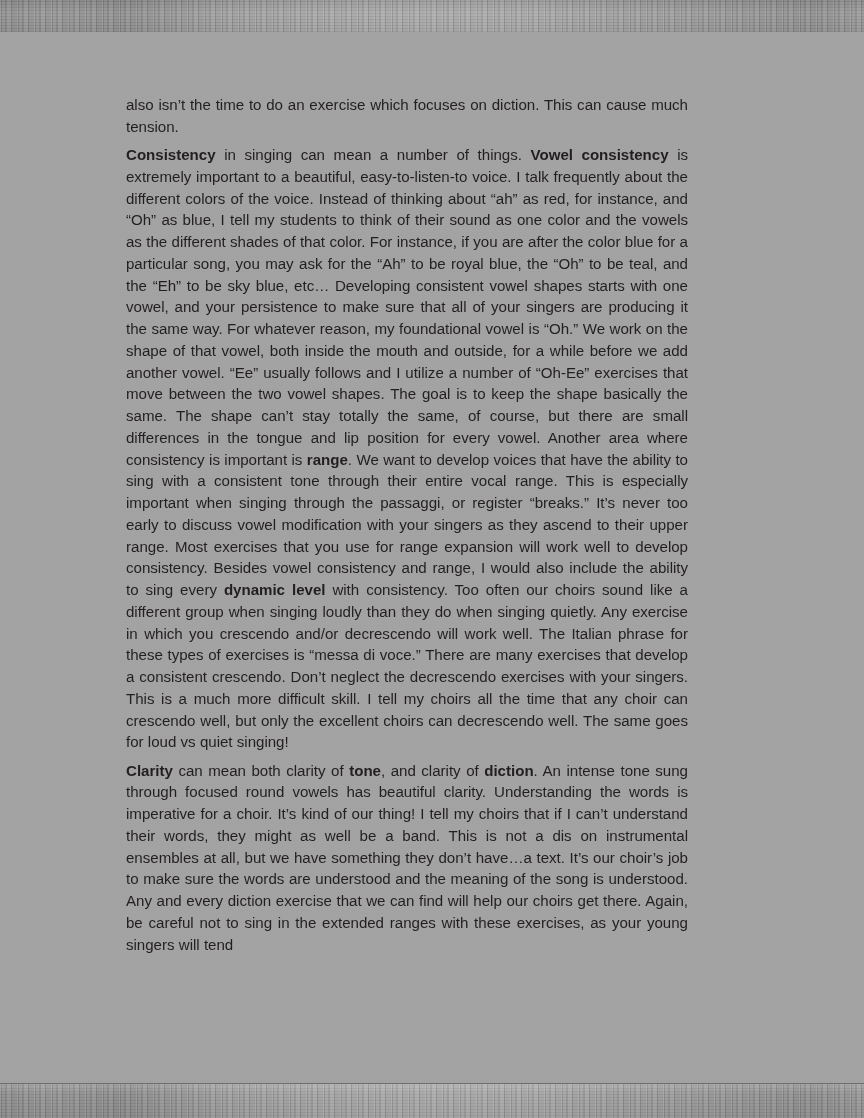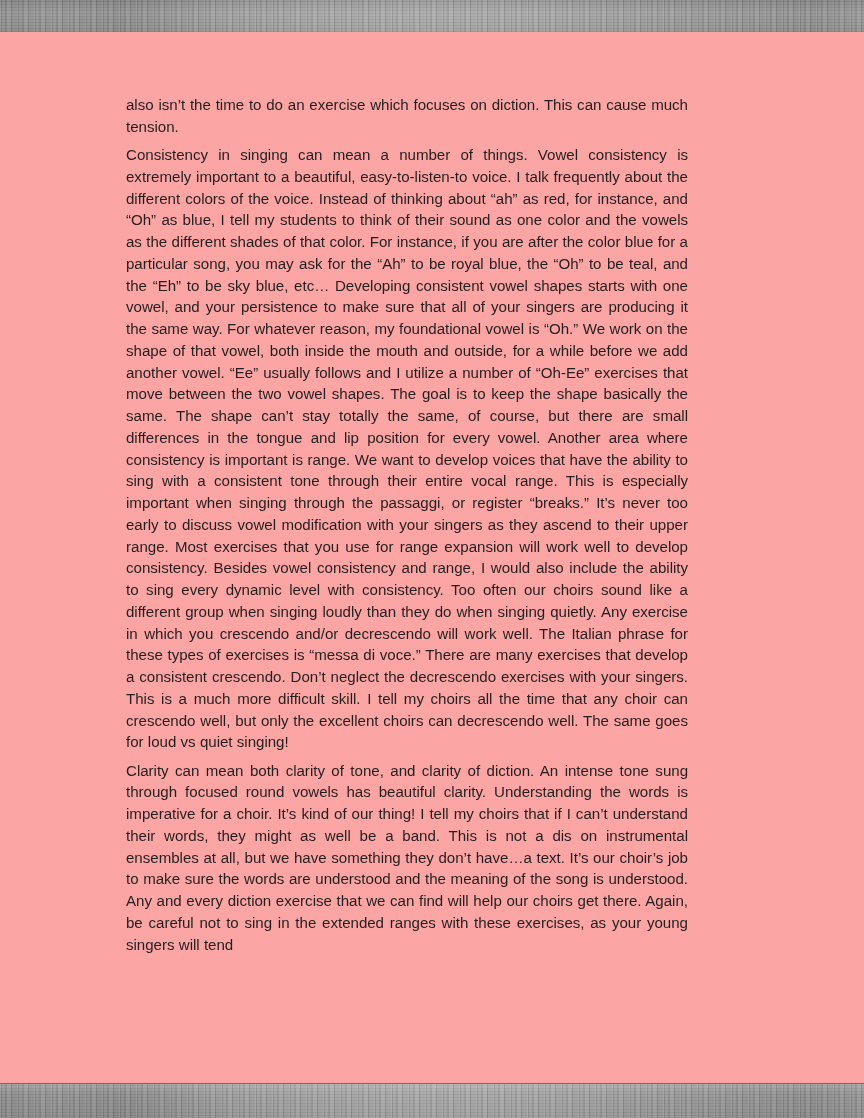--- a/index.html
+++ b/index.html
@@ -85,21 +85,21 @@
         rgba(0,0,0,0.03) 100%);
   }
 
   
   .page {
     position: absolute;
     left: 0;
     top: 32px;
     width: 864px;
     height: 1051px;
-    background: #fca5a5;
+    background: #a3a3a3;
   }
 
   .text-column {
     position: absolute;
     left: 126px;
     top: 62px;
     width: 562px;
   }
 
   p.body-par {
@@ -110,21 +110,21 @@
     text-align: justify;
     text-justify: inter-word;
     letter-spacing: -0.02px;
     word-spacing: 0.1px;
     -webkit-font-smoothing: antialiased;
   }
   p.body-par + p.body-par {
     margin-top: 6.5px;
   }
   b, strong {
-    font-weight: 400;
+    font-weight: 700;
   }
 
   
   .footer {
     position: absolute;
     left: 0;
     top: 1057px;
     width: 864px;
     height: 24px;
     display: flex;

